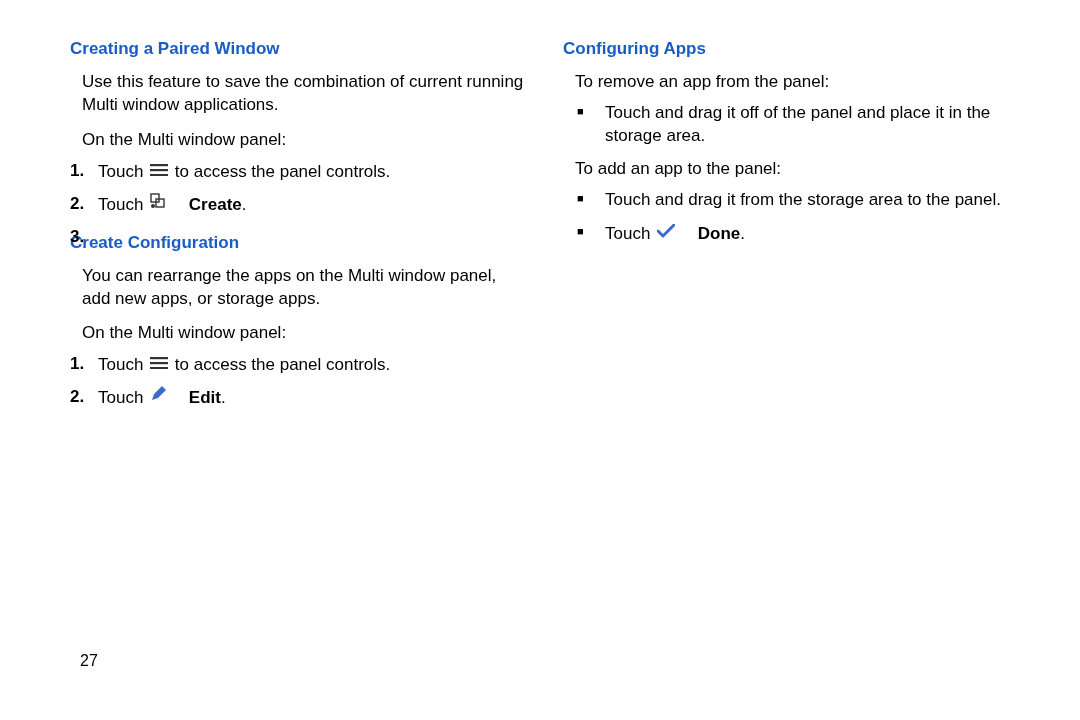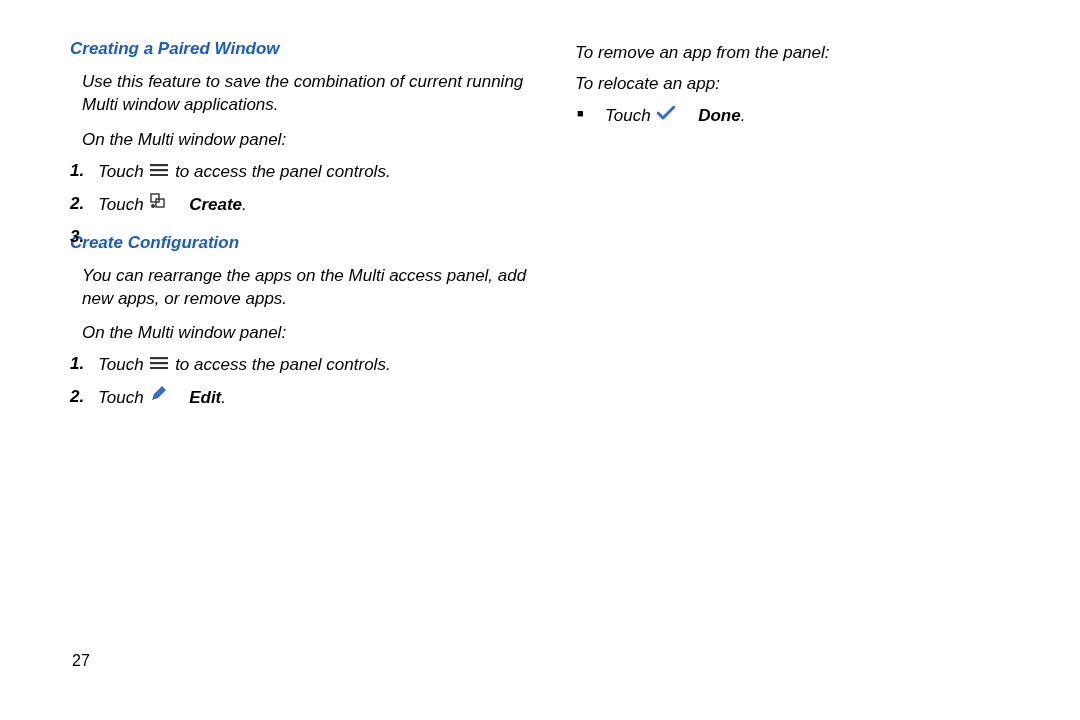--- a/index.html
+++ b/index.html
@@ -10,21 +10,20 @@
       font-family: Arial, Helvetica, sans-serif;
       font-size: 17px;
       color: #000000;
       padding: 38px 60px 20px 70px;
       position: relative;
       line-height: 1.35;
     }
     .columns {
       display: flex;
       gap: 36px;
-      font-style: italic;
     }
     .col {
       flex: 1;
       max-width: 470px;
     }
     .section-heading {
       color: #1a5cc4;
       font-weight: bold;
       font-size: 17px;
       margin-bottom: 10px;
@@ -76,21 +75,21 @@
     }
     .bold { font-weight: bold; margin-left: 16px; }
     .icon {
       display: inline-block;
       vertical-align: middle;
       margin: 0 2px 2px 2px;
     }
     .page-number {
       position: absolute;
       bottom: 48px;
-      left: 72px;
+      left: 80px;
       font-size: 16px;
     }
     .sect2-heading {
       margin-top: 14px;
     }
   </style>
 </head>
 <body>
 
 <div class="columns">
@@ -123,21 +122,21 @@
           </span>
         </li>
         <li>
           <span class="marker">3.</span>
         </li>
       </ol>
     </div>
 
     <div>
       <div class="section-heading sect2-heading">Create Configuration</div>
-      <div class="para intro-para">You can rearrange the apps on the Multi access panel, add new apps, or remove apps.</div>
+      <div class="para intro-para">You can rearrange the apps on the Multi window panel, add new apps, or storage apps.</div>
       <div class="para lead-line">On the Multi window panel:</div>
       <ol class="num-list">
         <li>
           <span class="marker">1.</span>
           <span>
             <span>Touch </span><span class="icon"><svg width="18" height="12" viewBox="0 0 18 12">
                   <rect x="0" y="0" width="18" height="2.2" fill="#333"></rect>
                   <rect x="0" y="5" width="18" height="2.2" fill="#333"></rect>
                   <rect x="0" y="10" width="18" height="2.2" fill="#333"></rect>
                 </svg></span><span> to access the panel controls.</span>
@@ -151,28 +150,37 @@
                 </svg></span> <span class="bold">Edit</span><span>.</span>
           </span>
         </li>
       </ol>
     </div>
 
   </div>
 
   <div class="col">
     <div>
+      <div class="section-heading">Configuring Apps</div>
 
       <div>
         <div class="para lead-line">To remove an app from the panel:</div>
+        <ul class="bullet-list">
+          <li><span>Touch and drag it off of the panel and place it in the storage area.</span></li>
+        </ul>
       </div>
 
+      <div>
+        <div class="para lead-line">To add an app to the panel:</div>
+        <ul class="bullet-list">
+          <li><span>Touch and drag it from the storage area to the panel.</span></li>
+        </ul>
+      </div>
 
       <div>
-        <div class="para lead-line">To relocate an app:</div>
       </div>
 
       <div>
         <ul class="bullet-list">
           <li>
             <span>Touch </span><span class="icon"><svg width="18" height="14" viewBox="0 0 18 14">
                   <path d="M1 7 L6 12 L17 1" fill="none" stroke="#3a6cc8" stroke-width="3" stroke-linecap="round" stroke-linejoin="round"></path>
                 </svg></span> <span class="bold">Done</span><span>.</span>
           </li>
         </ul>

